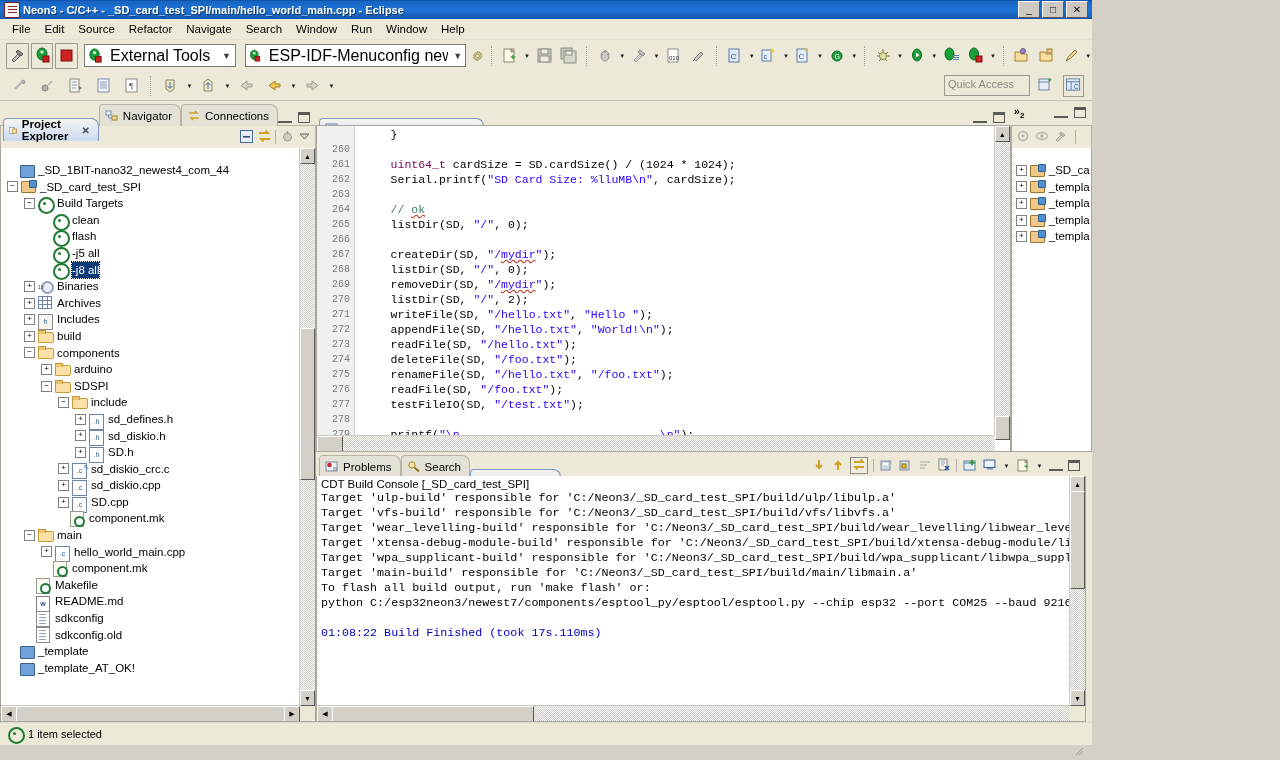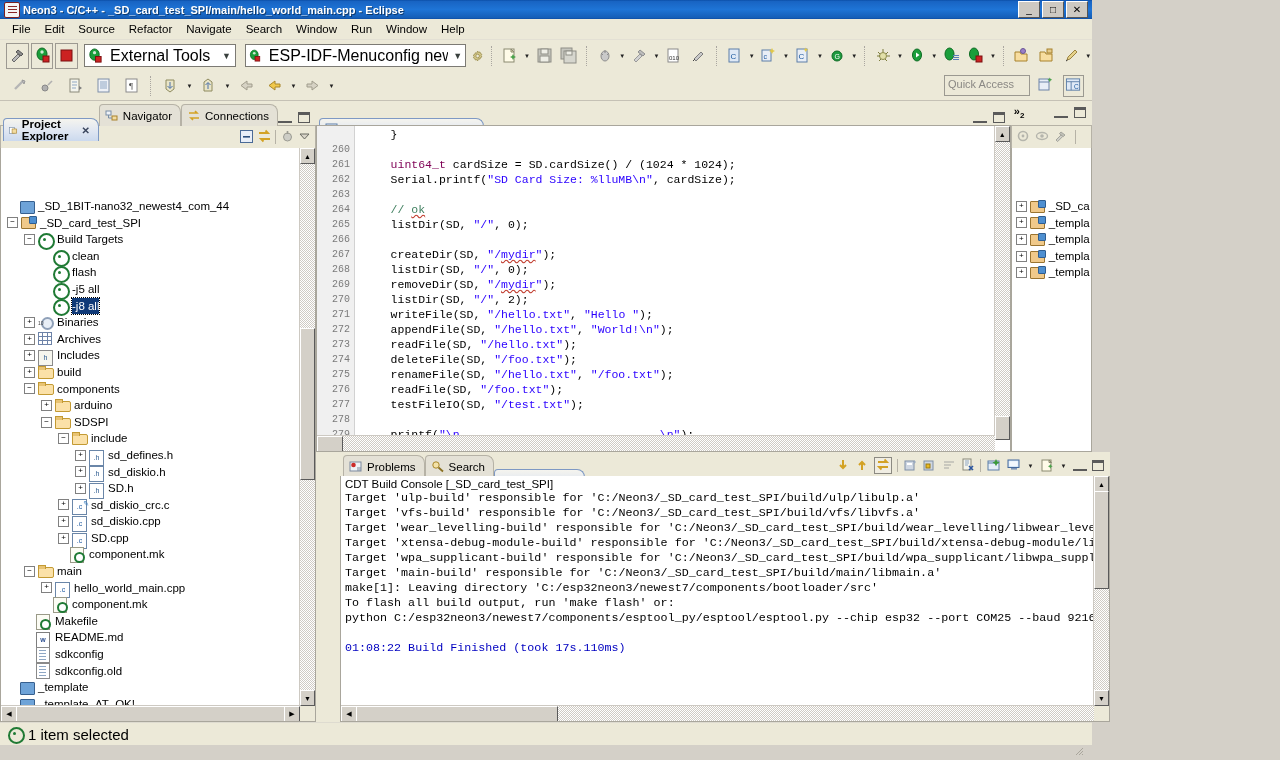--- a/index.html
+++ b/index.html
@@ -79,21 +79,21 @@
   .part-ctrls{margin-left:auto;display:flex;align-items:center;gap:6px;padding-right:6px;padding-bottom:2px;}
   .minbtn{width:14px;height:11px;border-bottom:2px solid #5a5a5a;box-sizing:border-box;}
   .maxbtn{width:12px;height:11px;border:1px solid #5a5a5a;border-top-width:3px;box-sizing:border-box;}
 
   .viewtoolbar{height:22px;background:#ece9d8;display:flex;align-items:center;justify-content:flex-end;
      padding-right:4px;gap:3px;border:1px solid #b6b2a6;border-bottom:none;}
   .panelbody{flex:1;background:#fff;border:1px solid #a9a69c;border-top:none;overflow:hidden;position:relative;}
 
   
   #project-explorer{width:414px;height:621px;}
-  .tree{font-size:11.5px;line-height:16.6px;padding-top:14px;position:relative;margin-top:36px;}
+  .tree{font-size:11.5px;line-height:16.6px;padding-top:14px;position:relative;}
   .row{height:16.6px;display:flex;align-items:center;white-space:nowrap;}
   .twisty{width:9px;height:9px;border:1px solid #808080;background:#fff;font-size:8px;
      line-height:7px;text-align:center;color:#000;display:inline-block;margin-right:3px;font-family:"Liberation Sans",sans-serif;}
   .nub{width:9px;display:inline-block;margin-right:3px;}
   .lbl{margin-left:3px;}
   .sel{background:#103a78;color:#fff;outline:1px dotted #000;}
 
   
   .ico{width:16px;height:15px;display:inline-block;position:relative;vertical-align:middle;}
   .ico-prj-closed{background:#6ea3d8;border:1px solid #37608f;border-radius:1px;width:13px;height:11px;margin-left:1px;}
@@ -150,36 +150,36 @@
   
   .vsb{position:absolute;right:0;top:0;width:15px;bottom:15px;background:
      repeating-conic-gradient(#ffffff 0 25%, #cfcbc4 0 50%) 0 0/2px 2px;border-left:1px solid #cdc9c2;}
   .hsb{position:absolute;left:0;right:15px;bottom:0;height:15px;background:
      repeating-conic-gradient(#ffffff 0 25%, #cfcbc4 0 50%) 0 0/2px 2px;border-top:1px solid #cdc9c2;}
   .sbbtn{background:#d4d0c8;border:1px solid #fff;border-right-color:#5a5a5a;border-bottom-color:#5a5a5a;
      display:flex;align-items:center;justify-content:center;font-size:7px;color:#000;}
   .sbthumb{background:#d4d0c8;border:1px solid #fff;border-right-color:#5a5a5a;border-bottom-color:#5a5a5a;}
 
   
-  #console-area{width:770px;height:270px;padding-left:24px;}
+  #console-area{width:770px;height:270px;}
   .consoletitle{font-size:11.5px;padding:2px 4px 1px 4px;background:#fff;}
   .consolebody{flex:1;background:#fff;border:1px solid #a9a69c;border-top:none;position:relative;overflow:hidden;}
   .cline{font-family:"Liberation Mono",monospace;font-size:11.7px;line-height:15px;height:15px;
      white-space:pre;padding-left:4px;}
   .cline.blue{color:#0000c0;}
 
   
   #right-stack{width:90px;height:351px;}
   .rightbar{height:24px;display:flex;align-items:center;gap:4px;padding-left:3px;}
   .chev{font-size:11px;font-weight:bold;}
 
   
   .statusbar{height:22px;background:#ece9d8;display:flex;align-items:center;padding-left:8px;gap:6px;
      border-top:1px solid #dedbd0;}
-  .statusbar .txt{font-size:15px;}
+  .statusbar .txt{font-size:11px;}
   .grip{position:absolute;right:8px;bottom:4px;width:10px;height:10px;}
 </style>
 </head>
 <body>
 
 <div class="app">
 
   <div class="titlebar">
     <div class="title-ico">
         <i></i>
@@ -927,21 +927,20 @@
           </div>
           <div class="consolebody">
             <div class="consoletitle">CDT Build Console [_SD_card_test_SPI]</div>
             <div id="console-lines" style="position:relative;">
                 <div class="cline">Target 'ulp-build' responsible for 'C:/Neon3/_SD_card_test_SPI/build/ulp/libulp.a'</div>
                 <div class="cline">Target 'vfs-build' responsible for 'C:/Neon3/_SD_card_test_SPI/build/vfs/libvfs.a'</div>
                 <div class="cline">Target 'wear_levelling-build' responsible for 'C:/Neon3/_SD_card_test_SPI/build/wear_levelling/libwear_levelling.a'</div>
                 <div class="cline">Target 'xtensa-debug-module-build' responsible for 'C:/Neon3/_SD_card_test_SPI/build/xtensa-debug-module/libxtensa-debu</div>
                 <div class="cline">Target 'wpa_supplicant-build' responsible for 'C:/Neon3/_SD_card_test_SPI/build/wpa_supplicant/libwpa_supplicant.a'</div>
                 <div class="cline">Target 'main-build' responsible for 'C:/Neon3/_SD_card_test_SPI/build/main/libmain.a'</div>
-                <div class="cline">make[1]: Leaving directory 'C:/esp32neon3/newest7/components/bootloader/src'</div>
                 <div class="cline">To flash all build output, run 'make flash' or:</div>
                 <div class="cline">python C:/esp32neon3/newest7/components/esptool_py/esptool/esptool.py --chip esp32 --port COM25 --baud 921600 --before</div>
                 <div class="cline">&nbsp;</div>
                 <div class="cline blue">01:08:22 Build Finished (took 17s.110ms)</div>
               </div>
             <div class="vsb">
               <div class="sbbtn" style="height:14px;">▲</div>
               <div class="sbthumb" style="position:absolute;top:15px;height:96px;left:0;right:0;"></div>
               <div class="sbbtn" style="position:absolute;bottom:0;left:0;right:0;height:14px;">▼</div>
             </div>

